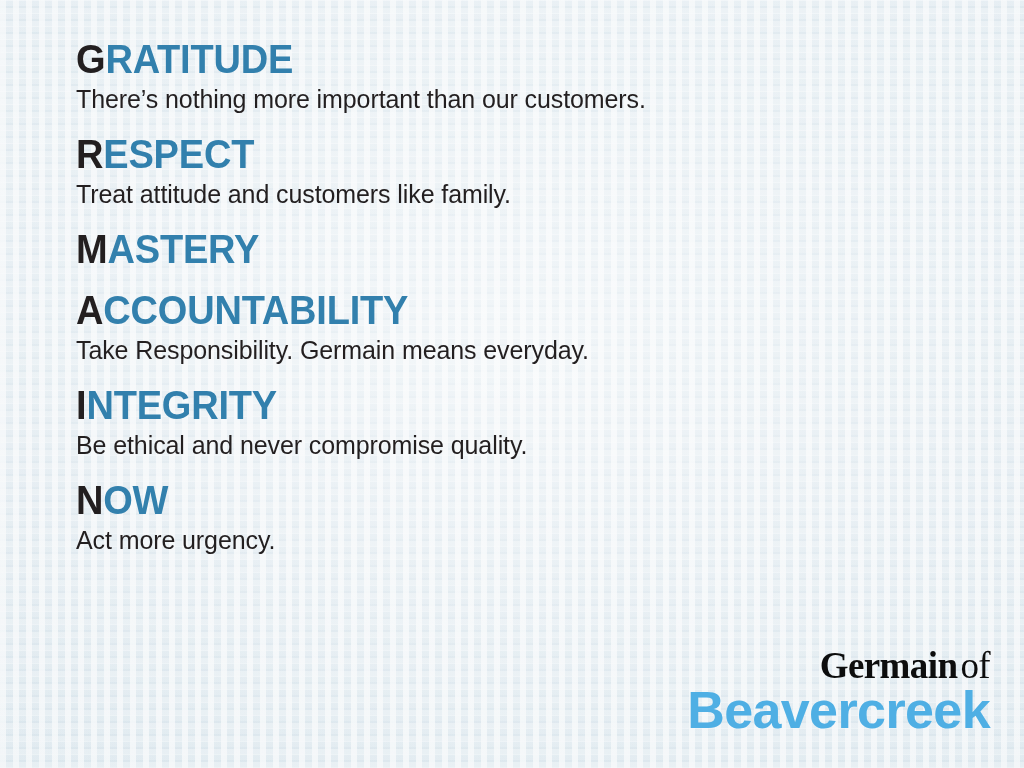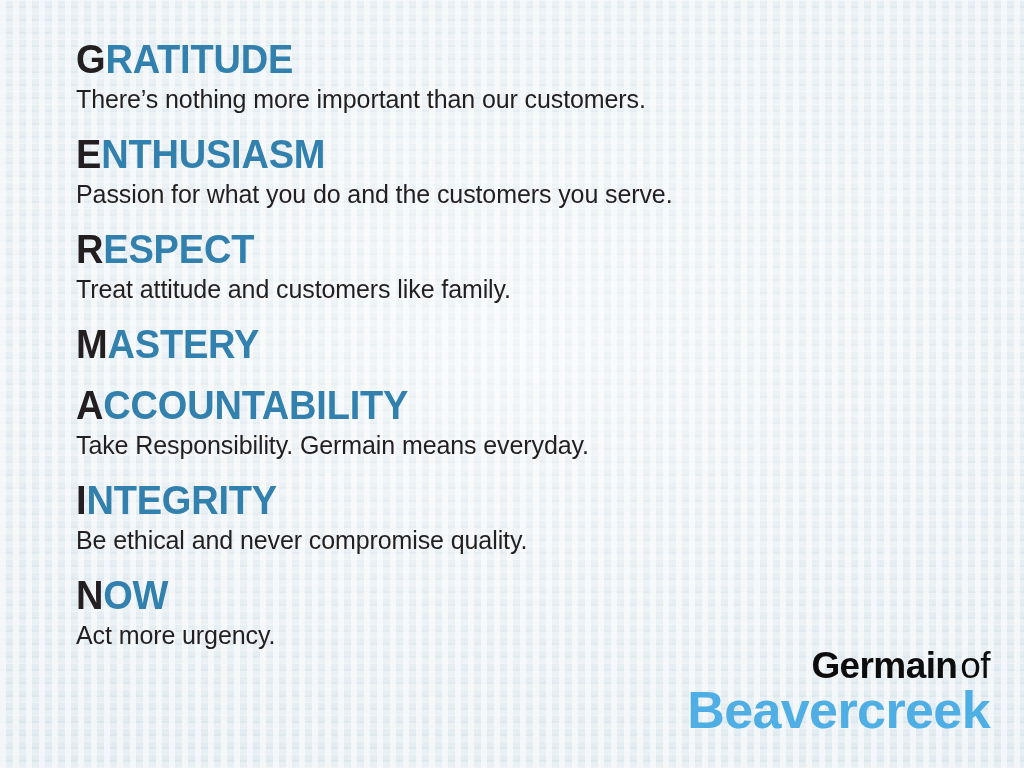--- a/index.html
+++ b/index.html
@@ -95,21 +95,21 @@
   
   #logo {
     position: absolute;
     right: 34px;
     bottom: 36px;
     text-align: right;
     z-index: 4;
     line-height: 1;
   }
   #logo-line-1 {
-    font-family: Liberation Sans, sans-serif;
+    font-family: Liberation Serif, serif;
     font-size: 37px;
     line-height: 40px;
     color: #0d0d0d;
     white-space: nowrap;
     letter-spacing: -0.6px;
   }
   #logo-brand {
     font-weight: bold;
   }
   #logo-of {
@@ -135,24 +135,20 @@
   <div id="texture-overlay"></div>
   <div id="vignette"></div>
 
   <div id="values-list">
 
     <div class="value-row">
       <div class="value-heading"><span class="initial">G</span><span class="rest">RATITUDE</span></div>
       <div class="value-desc">There’s nothing more important than our customers.</div>
     </div>
 
-    <div class="value-row">
-      <div class="value-heading"><span class="initial">E</span><span class="rest">NTHUSIASM</span></div>
-      <div class="value-desc">Passion for what you do and the customers you serve.</div>
-    </div>
 
     <div class="value-row">
       <div class="value-heading"><span class="initial">R</span><span class="rest">ESPECT</span></div>
       <div class="value-desc">Treat attitude and customers like family.</div>
     </div>
 
     <div class="value-row">
       <div class="value-heading"><span class="initial">M</span><span class="rest">ASTERY</span></div>
     </div>
 

